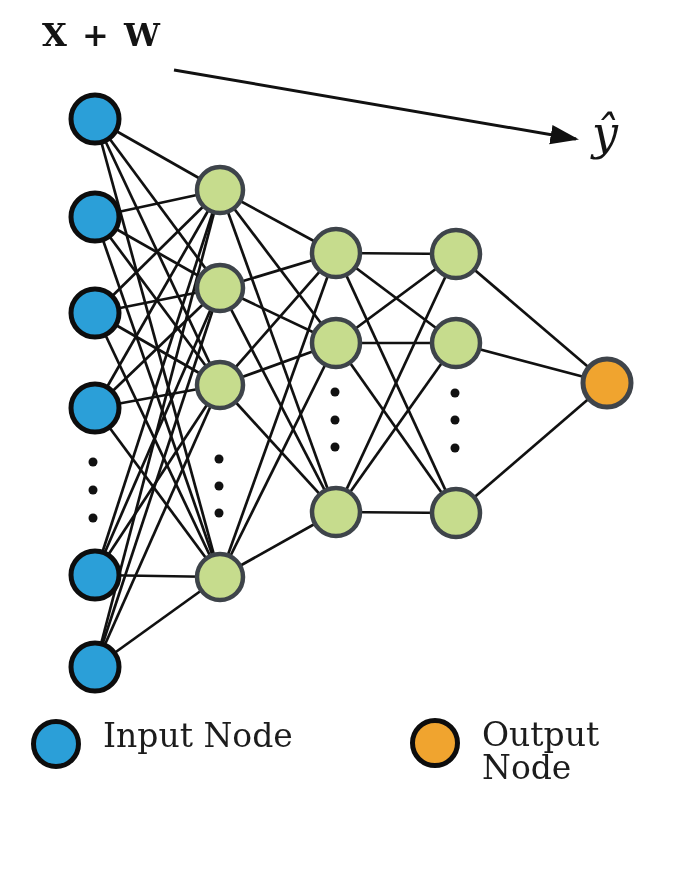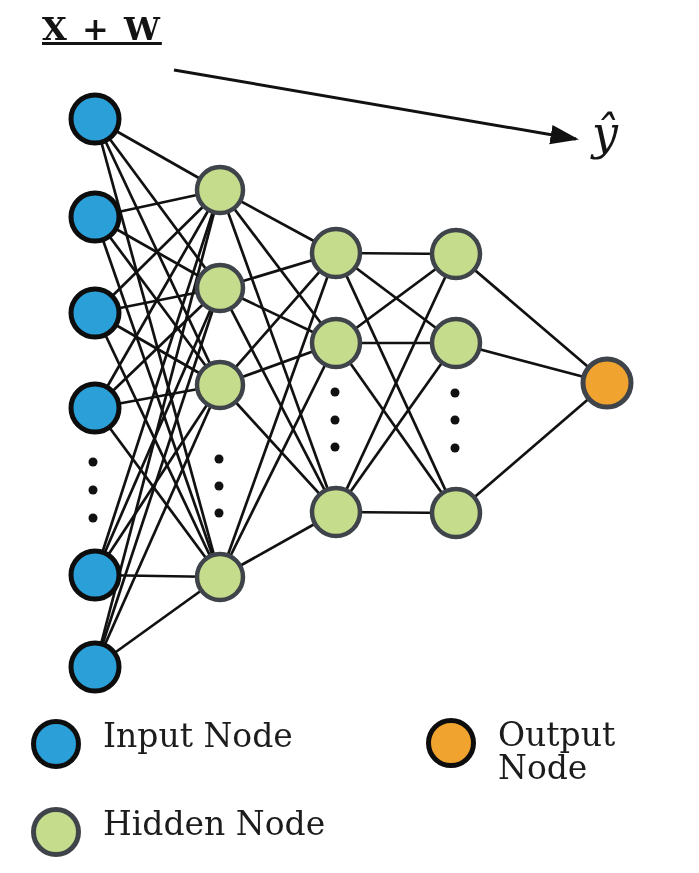--- a/index.html
+++ b/index.html
@@ -15,25 +15,24 @@
     position: absolute;
     left: 0; top: 0;
     width: 699px; height: 873px;
   }
   .overlay-label {
     position: absolute;
     color: #141414;
     white-space: nowrap;
   }
   #title-label {
-    left: 42px; top: 10px;
+    left: 42px; top: 16px;
     font-size: 32px;
     font-weight: bold;
     letter-spacing: 2px;
-    text-decoration: underline;
   }
   #yhat-label {
     left: 592px; top: 106px;
     font-size: 46px;
     font-style: italic;
   }
   .legend-item {
     position: absolute;
     display: flex;
     gap: 22px;
@@ -146,23 +145,19 @@
 
   <div class="overlay-label" id="title-label">X + W</div>
 
   <div class="overlay-label" id="yhat-label">ŷ</div>
 
   <div class="legend-item" style="left: 31px; top: 719px;">
     <span class="legend-swatch" style="background: rgb(43, 159, 216); border-color: rgb(13, 13, 13);"></span>
     <span class="legend-label">Input Node</span>
   </div>
 
-  <div class="legend-item" style="left: 426px; top: 718px;">
+  <div class="legend-item" style="left: 410px; top: 718px;">
     <span class="legend-swatch" style="background: rgb(240, 164, 47); border-color: rgb(13, 13, 13);"></span>
     <span class="legend-label">Output Node</span>
   </div>
 
-  <div class="legend-item" style="left: 31px; top: 807px;">
-    <span class="legend-swatch" style="background: rgb(198, 220, 141); border-color: rgb(62, 68, 74);"></span>
-    <span class="legend-label">Hidden Node</span>
-  </div>
 
 </div>
 
 </body></html>

